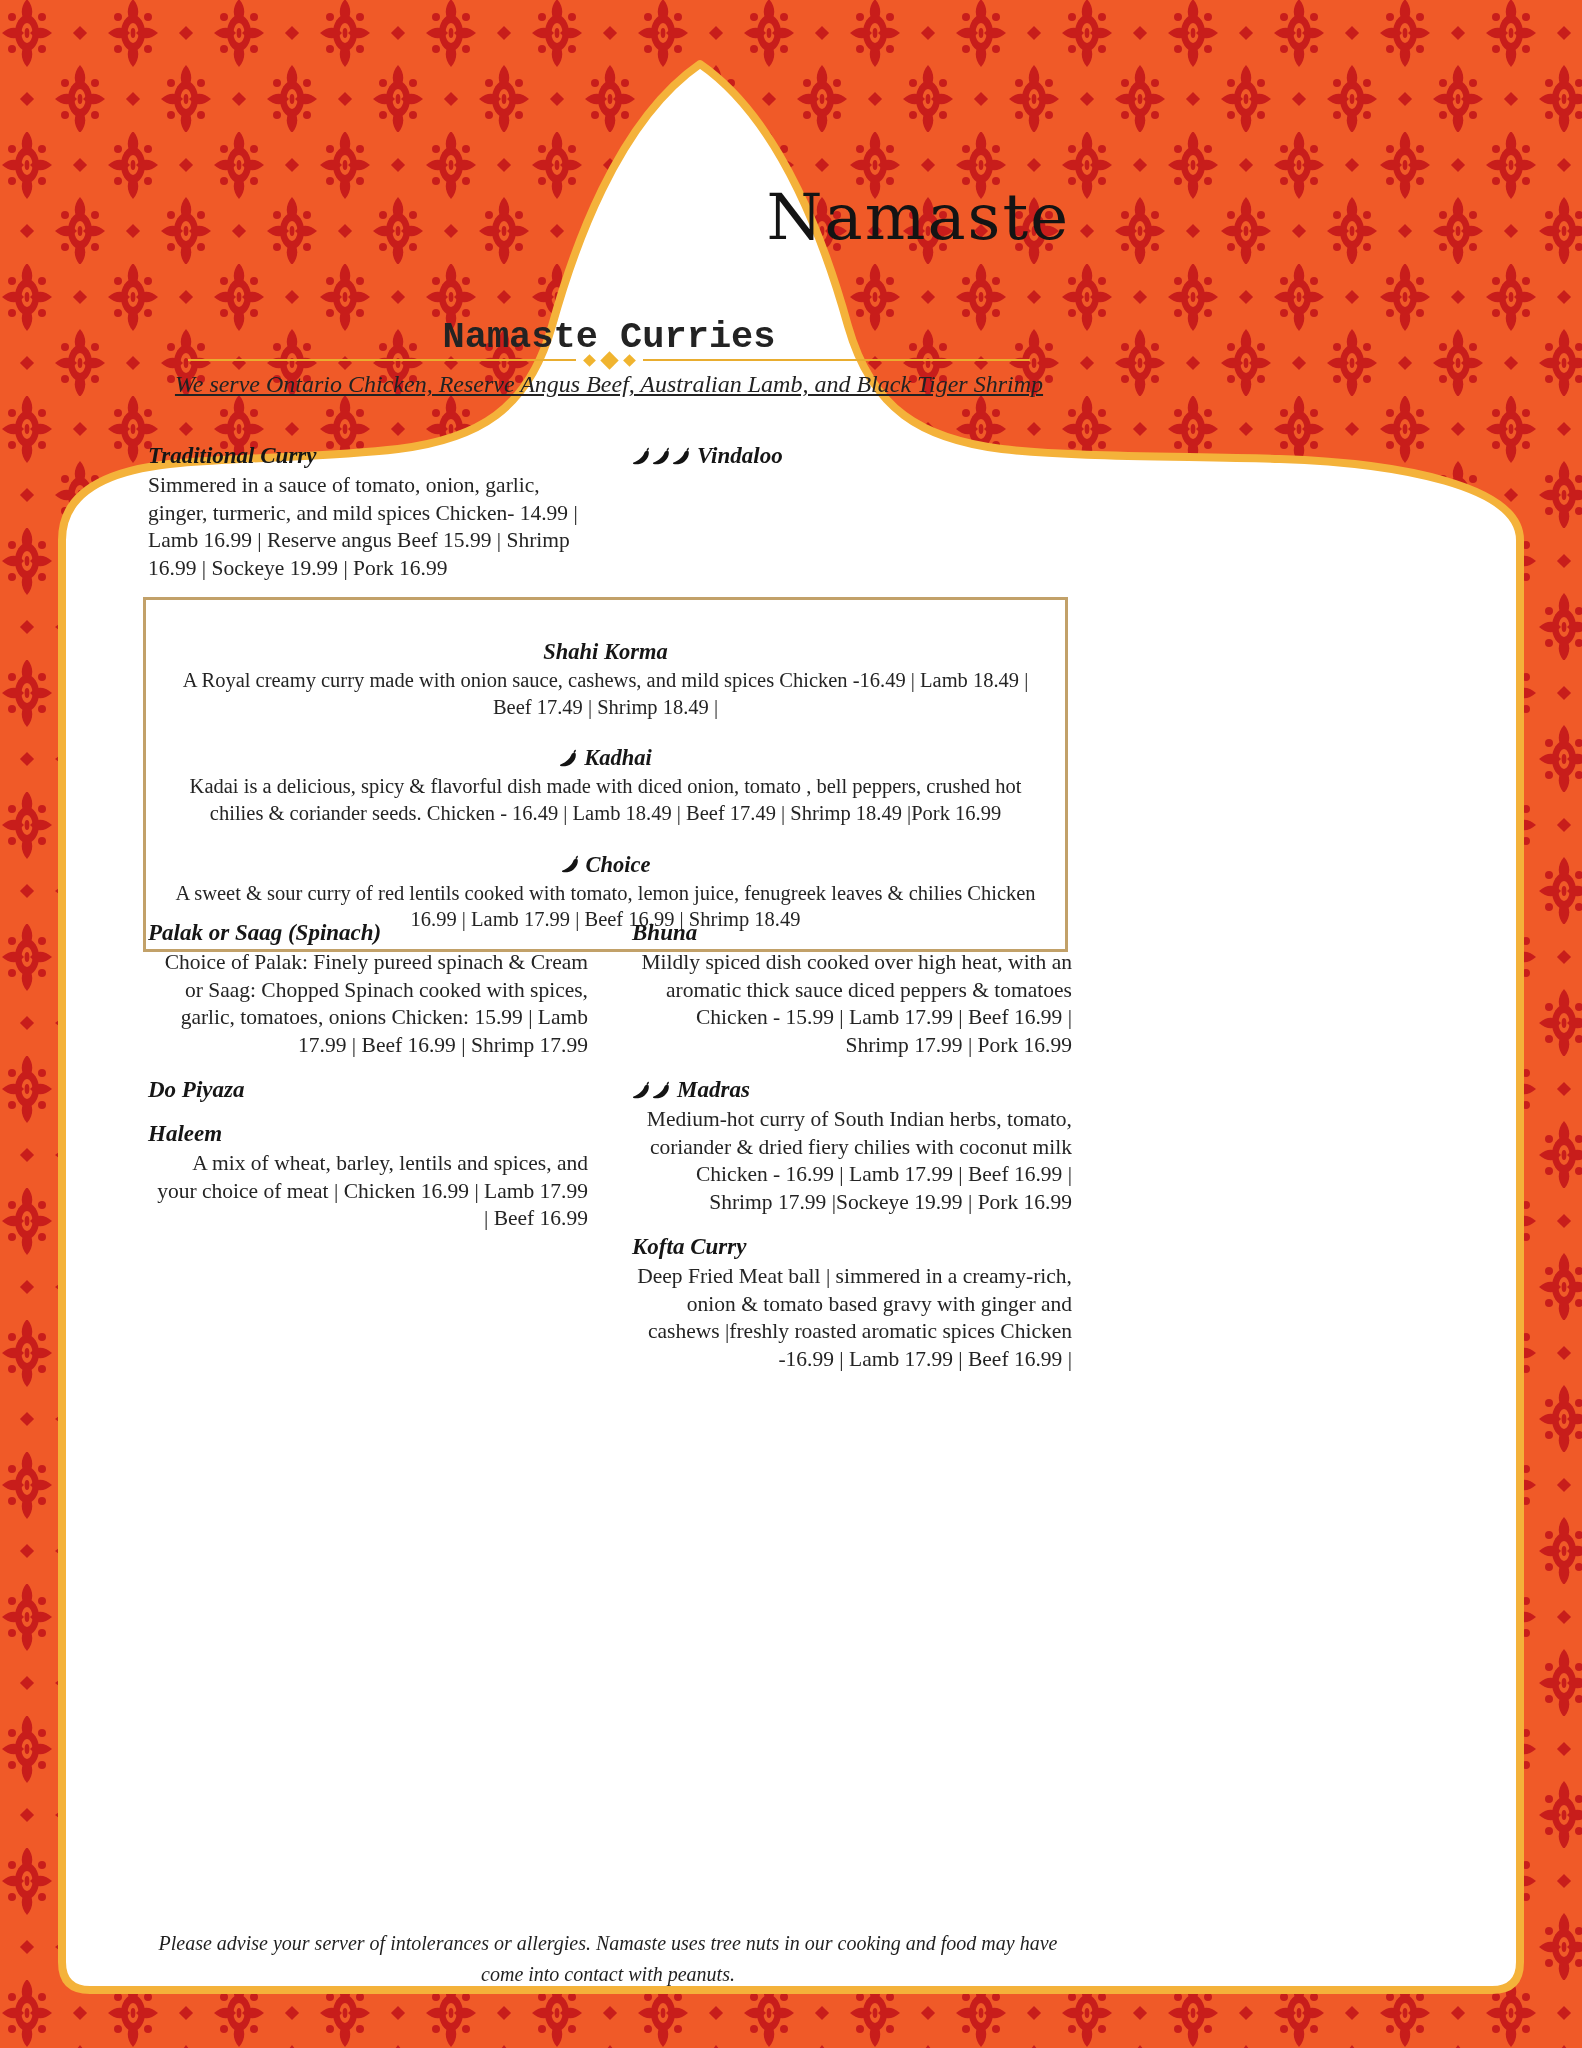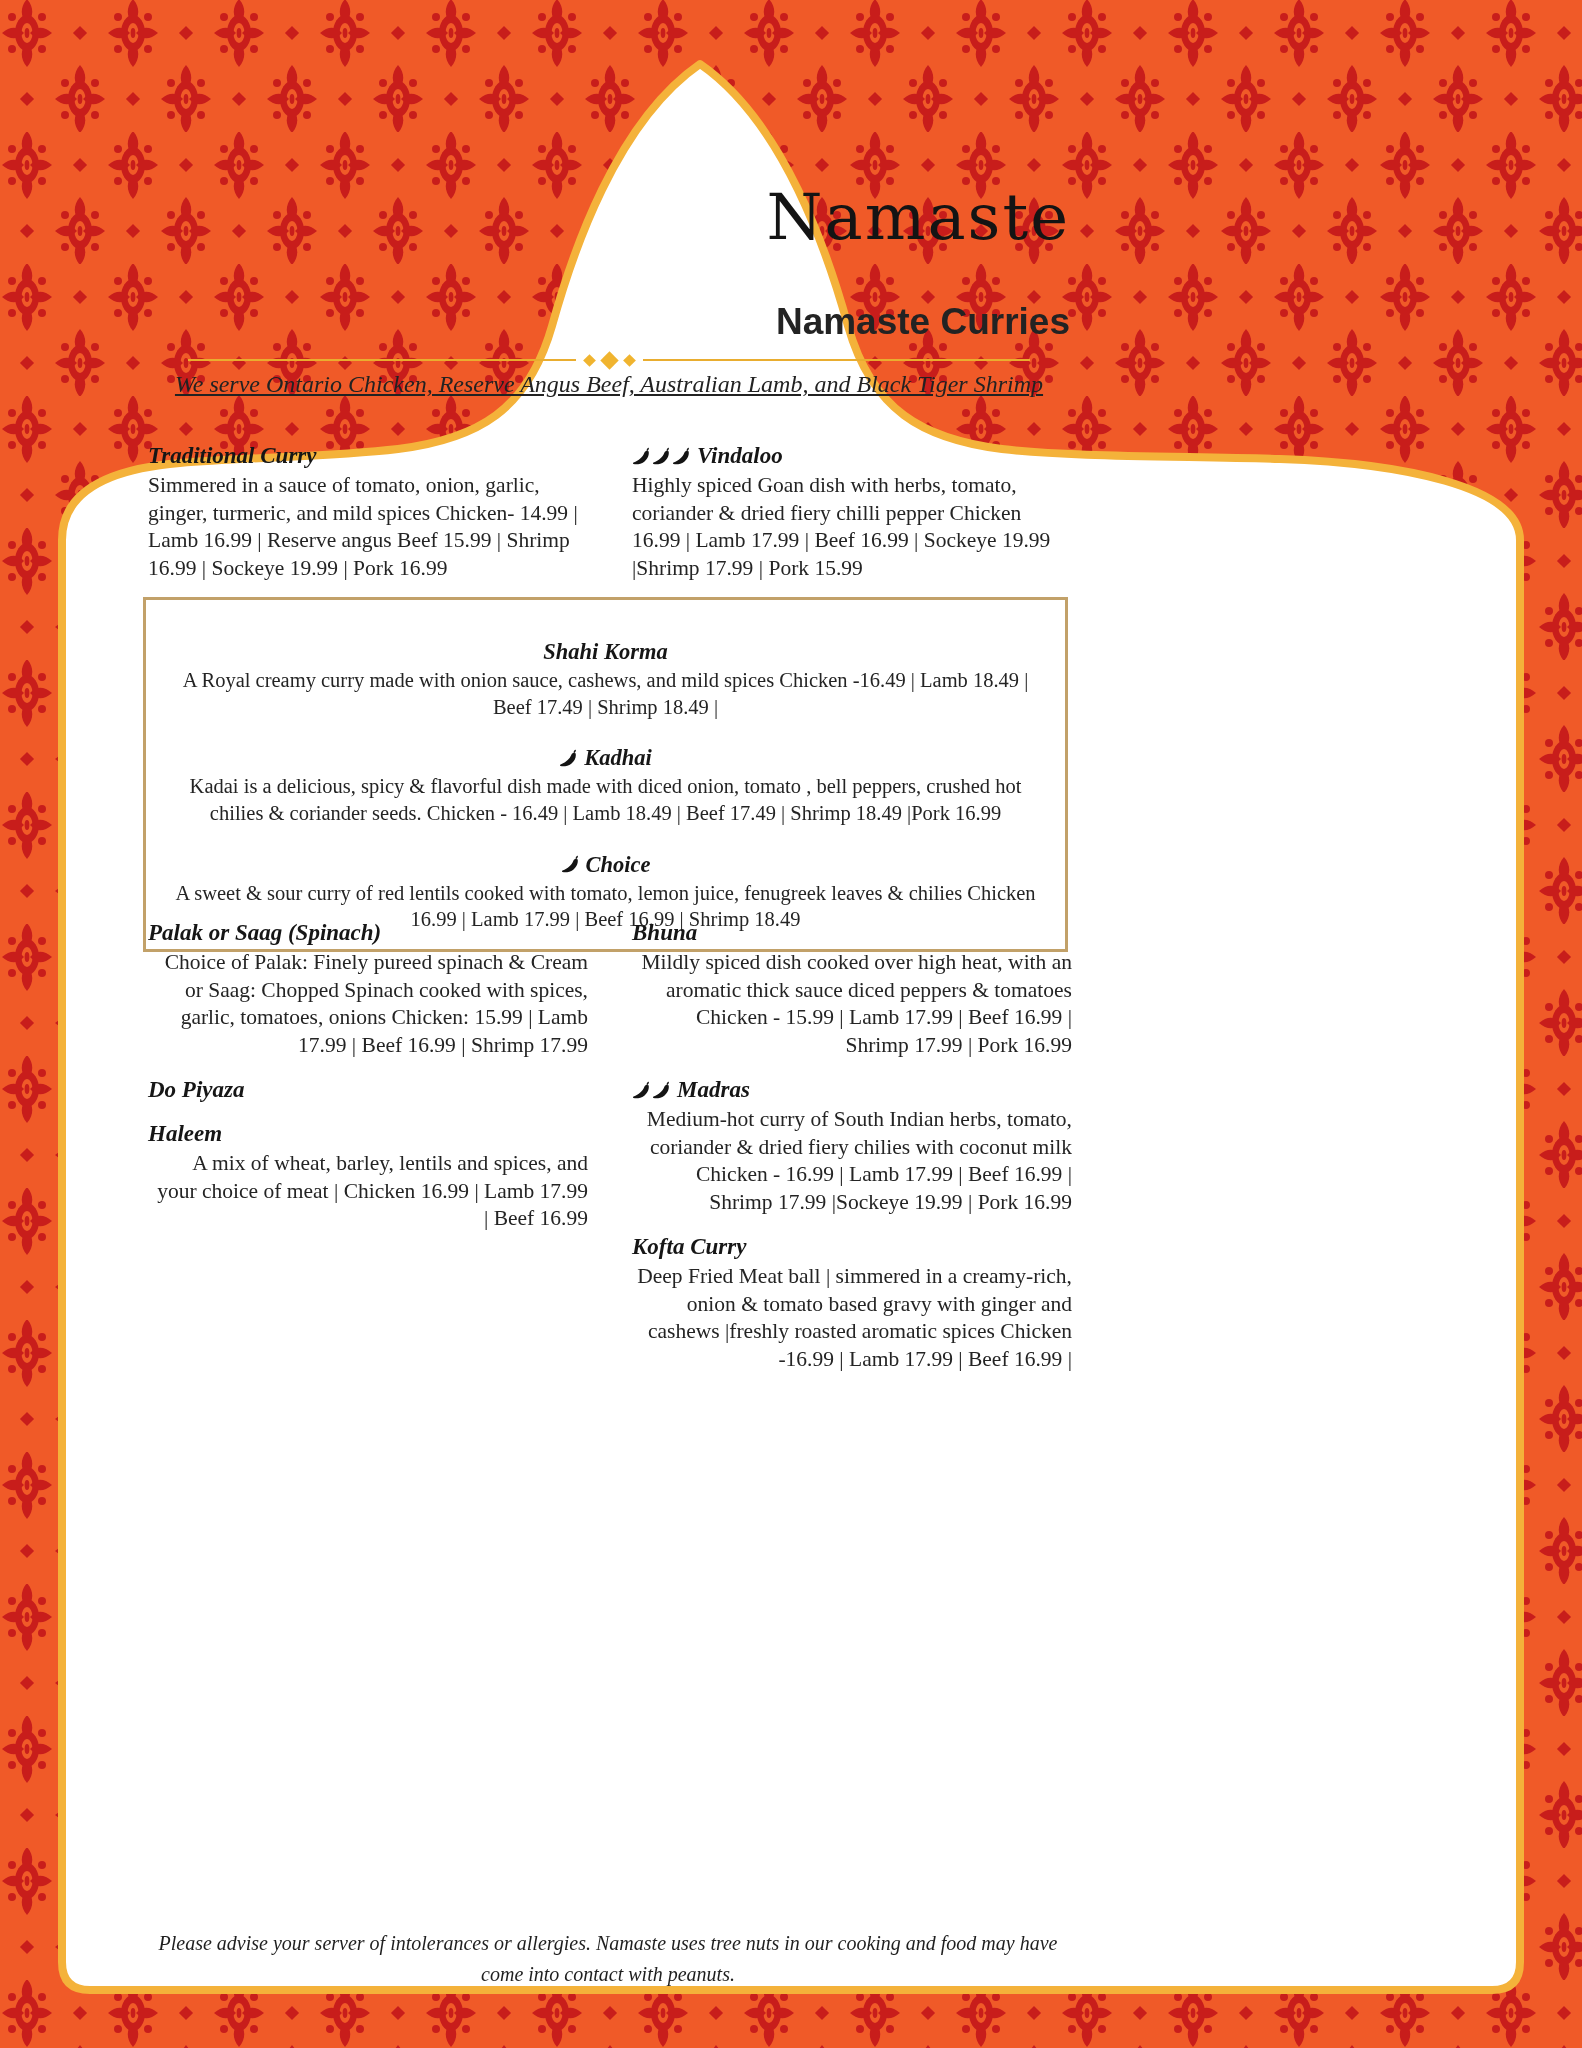--- a/index.html
+++ b/index.html
@@ -11,22 +11,22 @@
   }
   .bg-svg { position:absolute; left:0; top:0; width:1582px; height:2048px; display:block; }
   .content { position:absolute; left:148px; top:0; width:922px; height:2048px; }
 
   .title {
     position:absolute; top:180px; left:0; width:100%; text-align:right;
     font-family:"DejaVu Serif", serif; font-size:64px; font-weight:500;
     letter-spacing:2px; color:#141414;
   }
   .subtitle {
-    position:absolute; top:301px; left:0; width:100%; text-align:right;
-    font-family:Liberation Sans, sans-serif; font-size:37px; color:#232323;
+    position:absolute; top:316px; left:0; width:100%; text-align:center;
+    font-family:Liberation Mono, monospace; font-size:37px; color:#232323;
   }
   .divider {
     position:absolute; top:352px; left:40px; right:40px; height:16px;
     display:flex; align-items:center; gap:9px;
   }
   .divider .line { flex:1; height:2px; background:#e9ad2f; }
   .diamond { width:13px; height:13px; background:#f0b42f; transform:rotate(45deg); flex:0 0 auto; }
   .diamond.small { width:9px; height:9px; }
   .tagline {
     position:absolute; top:371px; left:0; width:100%; text-align:center;
@@ -145,21 +145,20 @@
                 </svg>
                 <svg class="chili" viewBox="0 0 24 24">
                   <path d="M21 5.5C22 10 20 15 15.5 18.5 11.5 21.5 6 22.5 2 21.5 1 21.2 1 20 2 19.6 8.5 17 13.5 12.5 15.5 7.5 16 6.2 17 5.4 18.3 5.2Z M18.6 5.3C18.2 3.6 18.9 1.9 20.4 1 20.9 0.7 21.5 1.1 21.4 1.7 21.2 3.2 20.4 4.5 19.2 5.3Z"></path>
                 </svg>
                 <svg class="chili" viewBox="0 0 24 24">
                   <path d="M21 5.5C22 10 20 15 15.5 18.5 11.5 21.5 6 22.5 2 21.5 1 21.2 1 20 2 19.6 8.5 17 13.5 12.5 15.5 7.5 16 6.2 17 5.4 18.3 5.2Z M18.6 5.3C18.2 3.6 18.9 1.9 20.4 1 20.9 0.7 21.5 1.1 21.4 1.7 21.2 3.2 20.4 4.5 19.2 5.3Z"></path>
                 </svg>
               </span>
             <span class="nm">Vindaloo</span>
           </h3>
-          <p>Highly spiced Goan dish with herbs, tomato, coriander &amp; dried fiery chilli pepper  Chicken 16.99  | Lamb 17.99 | Beef 16.99 | Sockeye 19.99 |Shrimp 17.99 | Pork 15.99</p>
         </div>
       </div>
     </div>
 
     <div class="boxed">
       <div class="item">
         <h3>
           <span class="spice"></span>
           <span class="nm">Shahi Korma</span>
         </h3>

